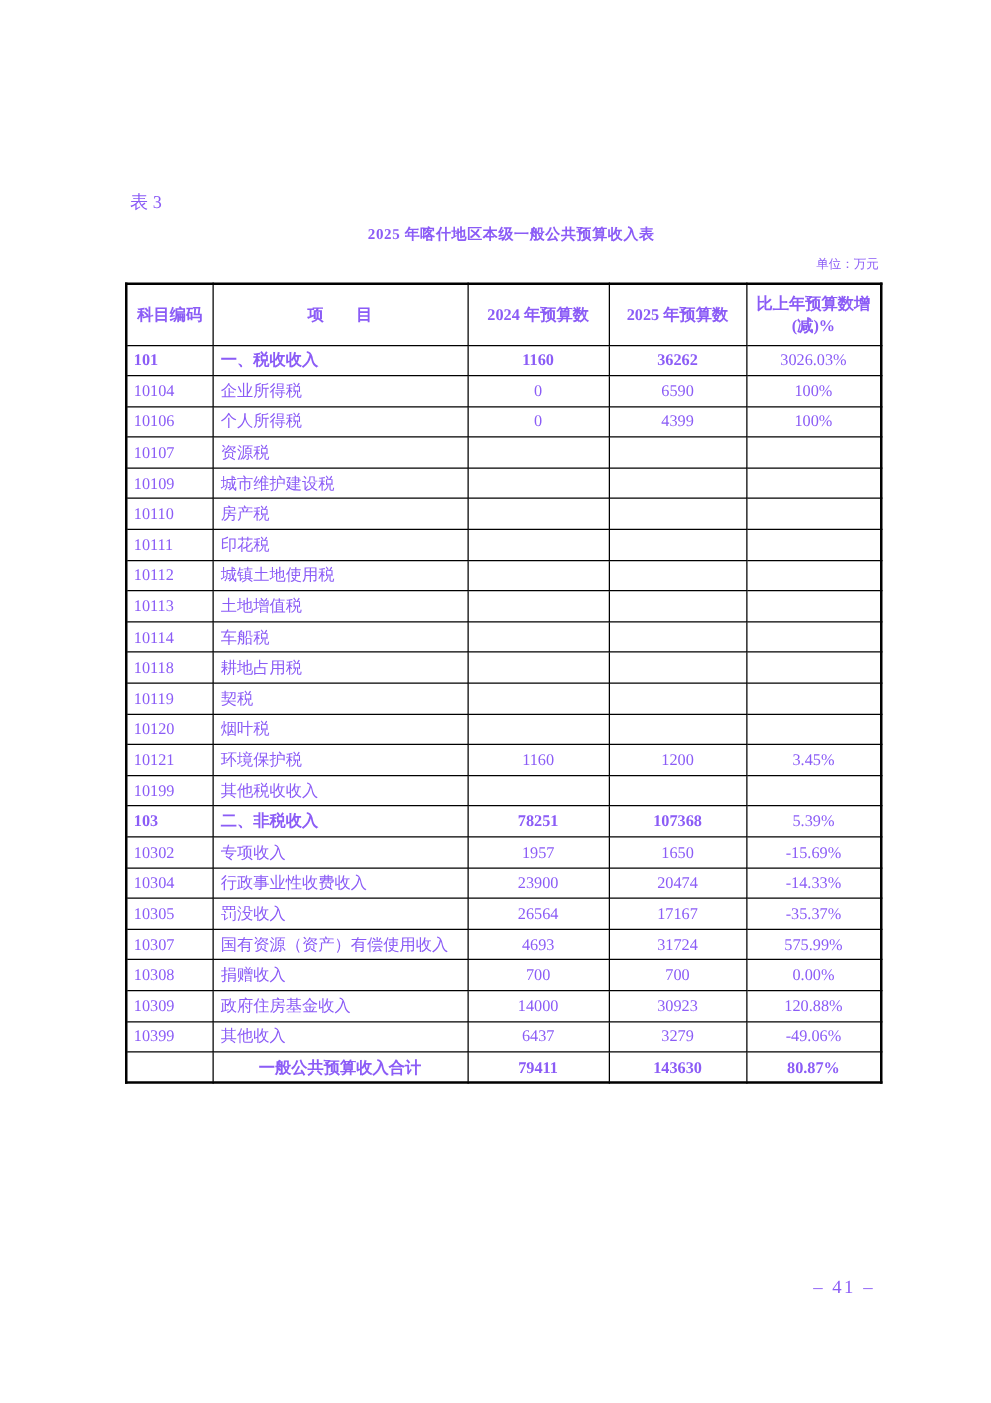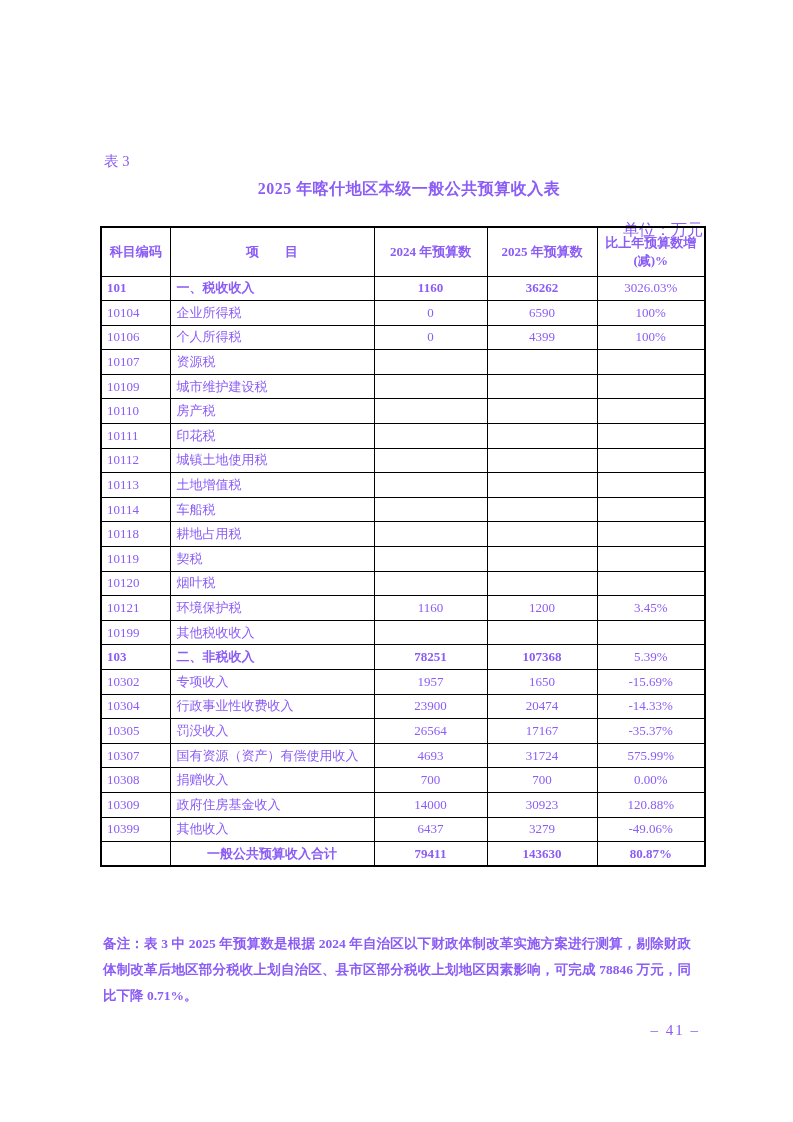--- a/index.html
+++ b/index.html
@@ -11,27 +11,27 @@
     font-family:"Liberation Serif","DejaVu Serif",serif;
     color:#8b5cf6;
     overflow:hidden;
   }
   .tab-label {
     position:absolute; left:104px; top:152px;
     font-size:14.5px;
   }
   .doc-title {
     position:absolute; left:0; width:100%; top:179px;
-    text-align:center; font-weight:bold; font-size:16px;
+    text-align:center; font-weight:bold; font-size:12px;
     letter-spacing:0.5px;
     padding-left:25px;
   }
   .unit-label {
-    position:absolute; right:90px; top:220px;
-    font-size:16px;
+    position:absolute; right:90px; top:204px;
+    font-size:10px;
   }
   table.budget {
     position:absolute; left:100px; top:226px;
     width:604px;
     border-collapse:collapse; table-layout:fixed;
     border:2px solid #000;
   }
   table.budget th, table.budget td {
     border:1px solid #000;
     font-size:13px;
@@ -261,17 +261,16 @@
         <tr class="total">
           <td class="c-code"></td>
           <td class="c-item">一般公共预算收入合计</td>
           <td class="c-num">79411</td>
           <td class="c-num">143630</td>
           <td class="c-pct">80.87%</td>
         </tr>
       </tbody>
   </table>
 
-  <div class="note">备注：表 3 中 2025 年预算数是根据 2024 年自治区以下财政体制改革实施方案进行测算，剔除财政体制改革后地区部分税收上划自治区、县市区部分税收上划地区因素影响，可完成 78846 万元，同比下降 0.71%。</div>
 
   <div class="page-number">– 41 –</div>
 
 </div>
 
 </body></html>

